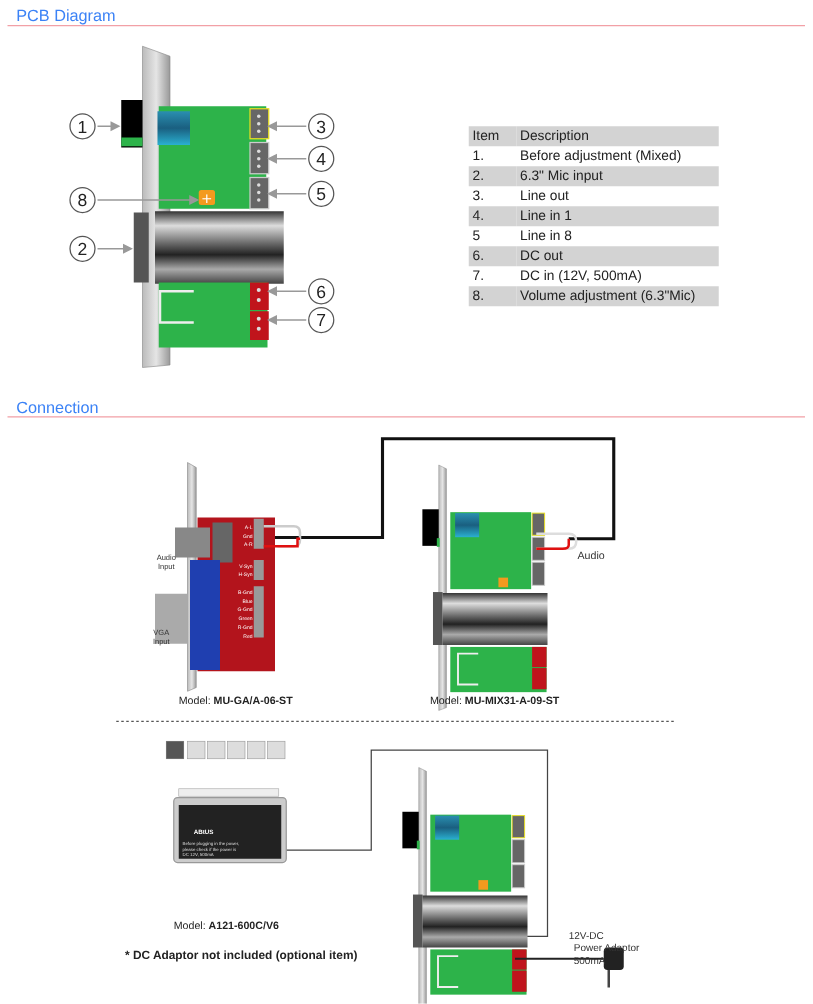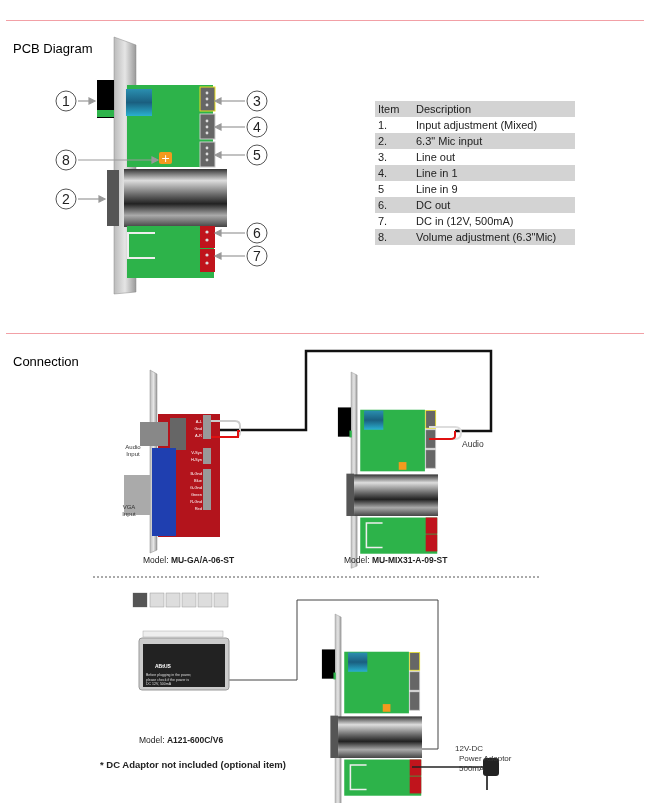--- a/index.html
+++ b/index.html
@@ -1,17 +1,17 @@
 <!DOCTYPE html>
 <html><head>
 <meta charset="utf-8">
 <style>
   html,body{margin:0;padding:0;background:#fff;}
   body{width:650px;height:803px;position:relative;overflow:hidden;font-family:"Liberation Sans",sans-serif;color:#222;}
-  .section-title{position:absolute;left:13px;font-size:13px;color:#000000;margin-top:36px;}
+  .section-title{position:absolute;left:13px;font-size:13px;color:#3b82f6;}
   .rule{position:absolute;left:6px;width:638px;height:1px;background:#f2a0a6;}
   svg{position:absolute;left:0;top:0;}
   .tbl{position:absolute;left:375px;top:101px;width:200px;border-collapse:collapse;font-size:11px;color:#222;}
   .tbl td{padding:0 3px;height:16px;line-height:16px;}
   .tbl tr.shade{background:#d3d3d3;}
   .tbl td.c1{width:32px;}
   .model{position:absolute;font-size:8.5px;color:#222;}
   .model b{font-weight:bold;}
   .note{position:absolute;left:100px;top:759px;font-size:9.5px;font-weight:bold;color:#222;text-align:center;}
   .lbl{position:absolute;font-size:8px;color:#333;line-height:10px;margin-top:17px;}
@@ -187,37 +187,37 @@
 </svg>
 
 <table class="tbl">
   <tbody>
       <tr class="shade">
     <td class="c1">Item</td>
     <td>Description</td>
   </tr>
   <tr>
         <td class="c1">1.</td>
-        <td>Input adjustment (Mixed)</td>
+        <td>Before adjustment (Mixed)</td>
       </tr>
   <tr class="shade">
         <td class="c1">2.</td>
         <td>6.3" Mic input</td>
       </tr>
   <tr>
         <td class="c1">3.</td>
         <td>Line out</td>
       </tr>
   <tr class="shade">
         <td class="c1">4.</td>
         <td>Line in 1</td>
       </tr>
   <tr>
         <td class="c1">5</td>
-        <td>Line in 9</td>
+        <td>Line in 8</td>
       </tr>
   <tr class="shade">
         <td class="c1">6.</td>
         <td>DC out</td>
       </tr>
   <tr>
         <td class="c1">7.</td>
         <td>DC in (12V, 500mA)</td>
       </tr>
   <tr class="shade">

